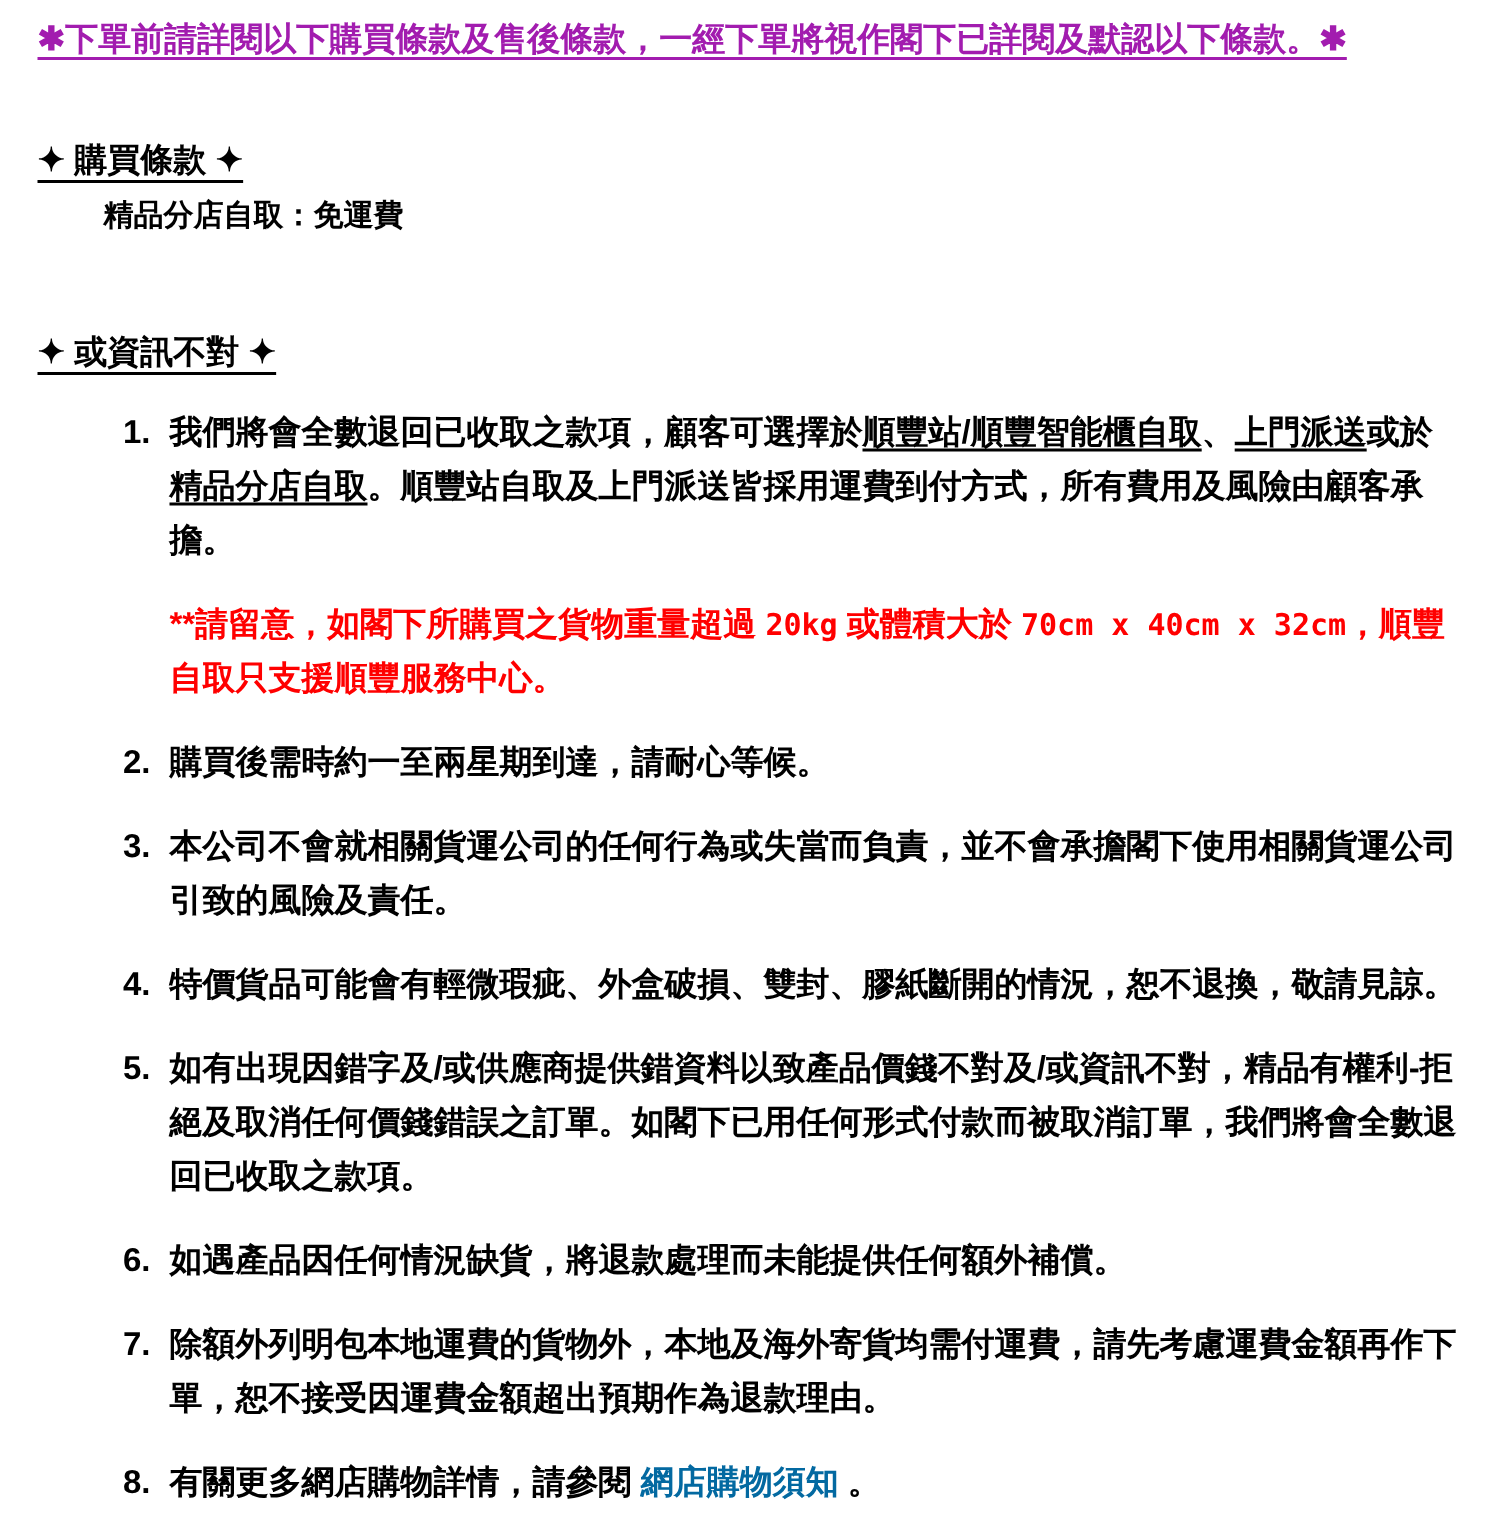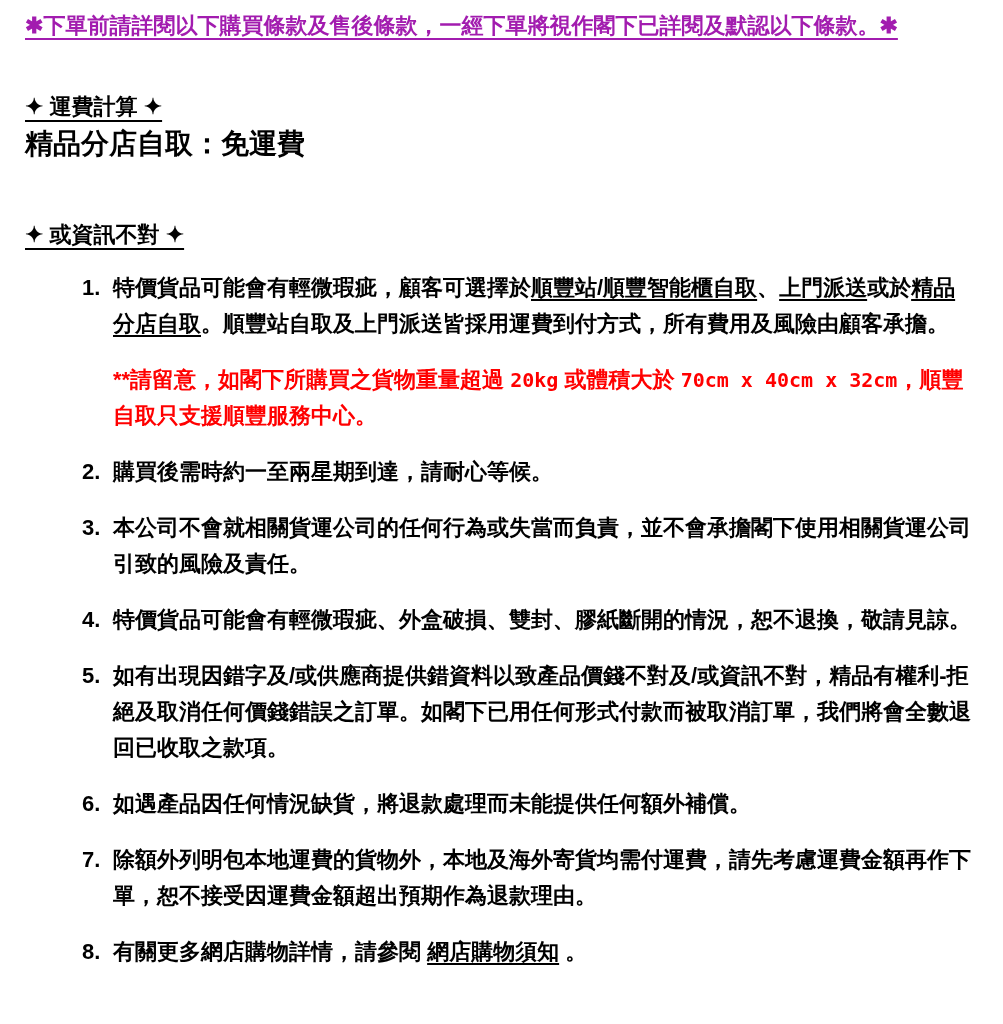--- a/index.html
+++ b/index.html
@@ -40,22 +40,23 @@
     margin-top: 12px;
     font-size: 22px;
     line-height: 42px;
   }
   .cod {
     color: #FF0000;
     font-size: 30px;
   }
   .ship-line2 {
     margin-top: 4px;
-    font-size: 28px;
+    font-size: 20px;
     line-height: 36px;
+    margin-left: 44px;
   }
 
   ol.terms {
     list-style: none;
     margin: 20px 0 0 0;
     padding: 0 0 0 57px;
   }
   li.item {
     display: flex;
     margin: 0 0 20px 0;
@@ -78,52 +79,51 @@
   }
   .note {
     color: #FF0000;
     margin-top: 20px;
   }
   .mono {
     font-family: "DejaVu Sans Mono", monospace;
     font-size: 20px;
   }
   a.link {
-    color: #000000;
-    text-decoration: underline;
+    color: #0369a1;
     text-decoration-thickness: 2px;
     text-underline-offset: 4px;
     cursor: pointer;
   }
 </style>
 </head>
 <body>
 
 <div class="page">
 
   <div class="notice">✱下單前請詳閱以下購買條款及售後條款，一經下單將視作閣下已詳閱及默認以下條款。✱</div>
 
   <div>
     <div>
-      <span class="heading h-ship">✦ 運費計算 ✦</span>
+      <span class="heading h-ship">✦ 購買條款 ✦</span>
     </div>
     <div class="ship-line2">精品分店自取：免運費</div>
   </div>
 
   <div>
     <div>
       <span class="heading h-terms">✦ 或資訊不對 ✦</span>
     </div>
 
     <ol class="terms">
 
       <li class="item">
         <span class="num">1.</span>
         <div class="itembody">
-          <div><span>特價貨品可能會有輕微瑕疵，顧客可選擇於</span><span class="u">順豐站/順豐智能櫃自取</span><span>、</span><span class="u">上門派送</span><span>或於</span><span class="u">精品分店自取</span><span>。順豐站自取及上門派送皆採用運費到付方式，所有費用及風險由顧客承擔。</span></div>
+          <div><span>我們將會全數退回已收取之款項，顧客可選擇於</span><span class="u">順豐站/順豐智能櫃自取</span><span>、</span><span class="u">上門派送</span><span>或於</span><span class="u">精品分店自取</span><span>。順豐站自取及上門派送皆採用運費到付方式，所有費用及風險由顧客承擔。</span></div>
           <div class="note"><span>**請留意，如閣下所購買之貨物重量超過 </span><span class="mono">20kg</span><span> 或體積大於 </span><span class="mono">70cm x 40cm x 32cm</span><span>，順豐自取只支援順豐服務中心。</span></div>
         </div>
       </li>
 
       <li class="item">
         <span class="num">2.</span>
         <div class="itembody">購買後需時約一至兩星期到達，請耐心等候。</div>
       </li>
 
       <li class="item">

